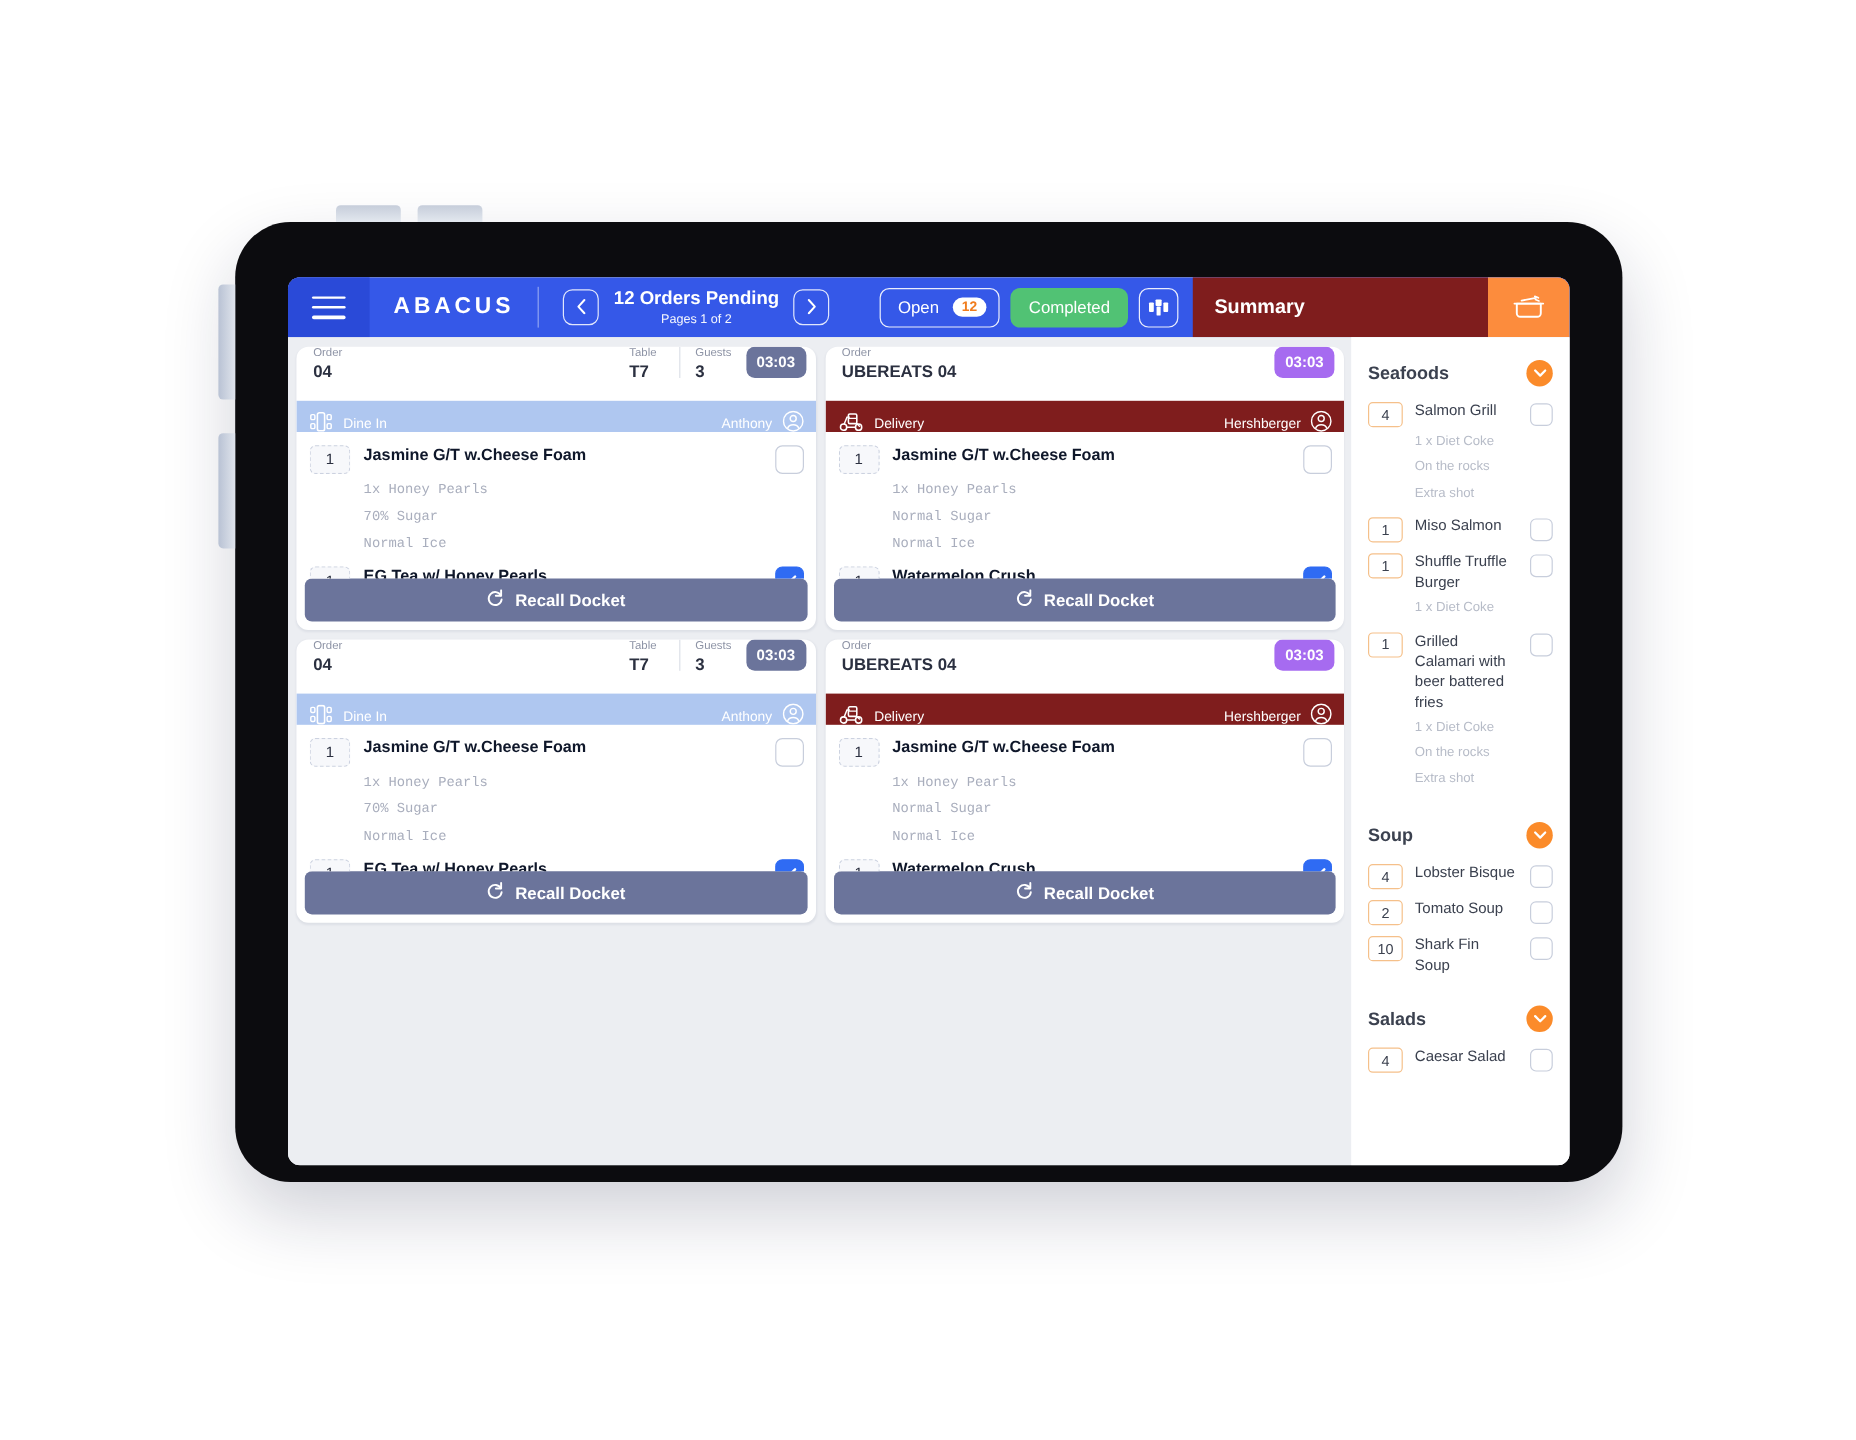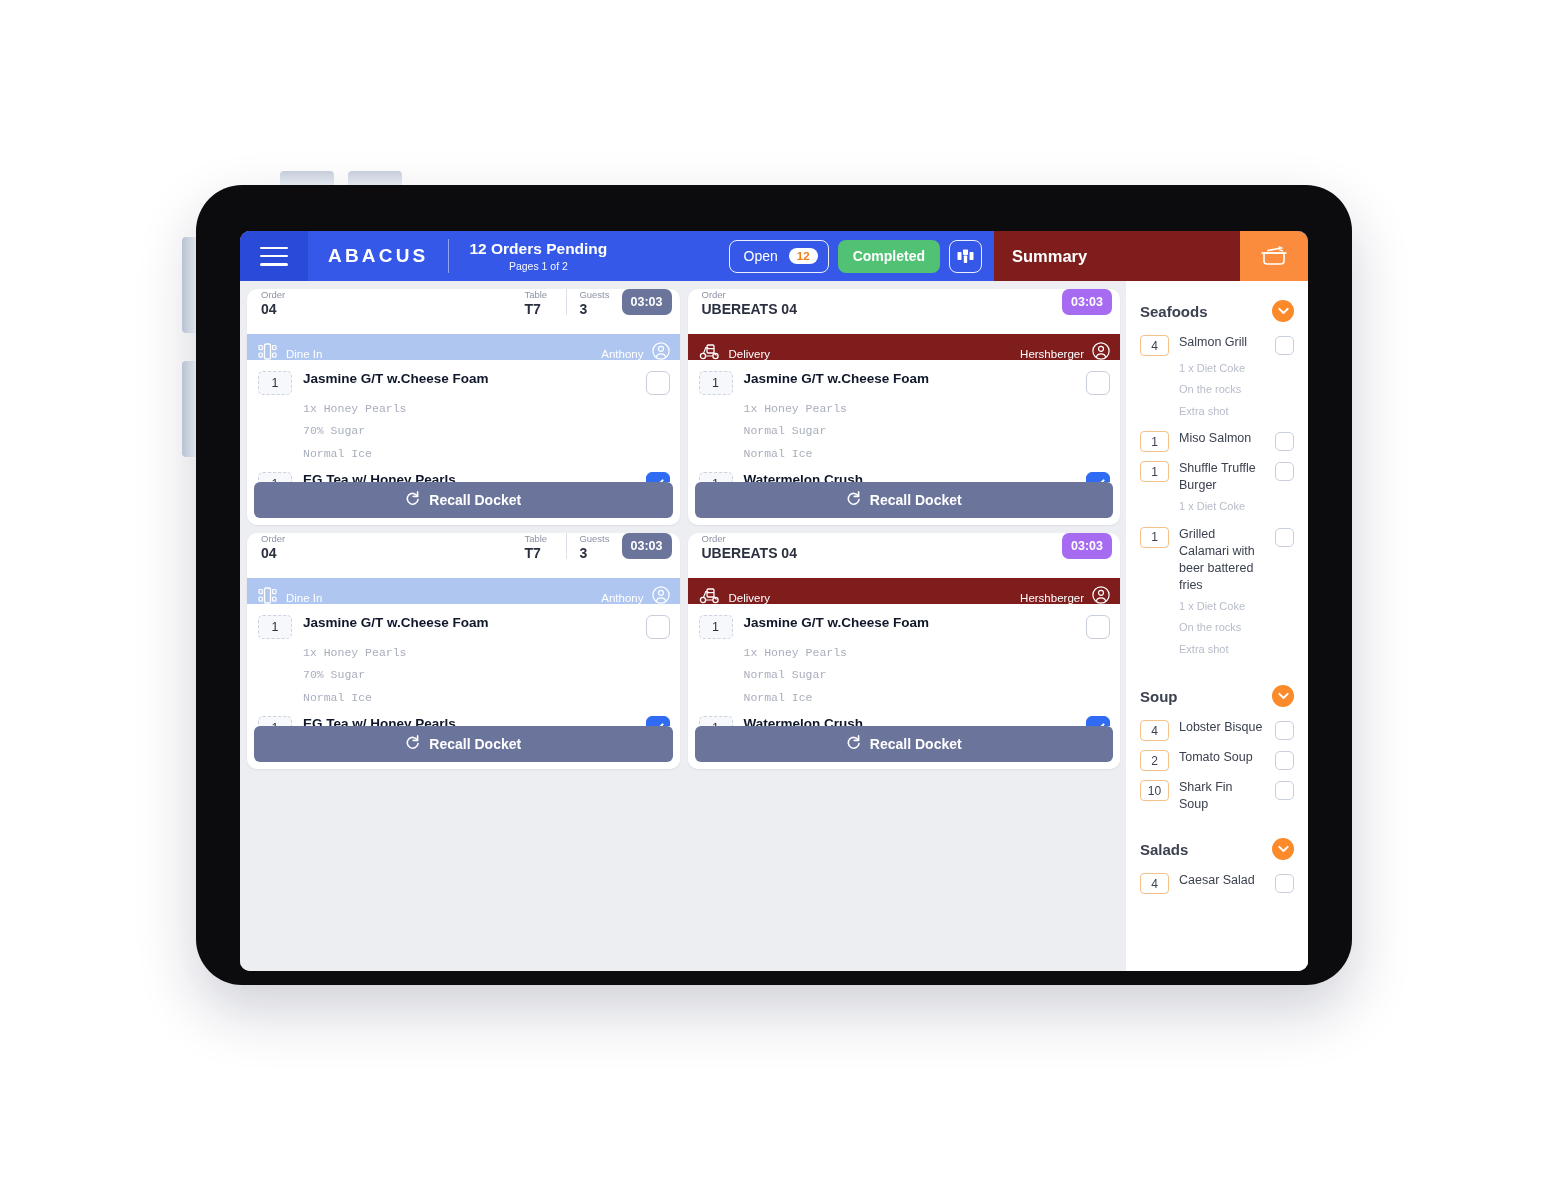--- a/index.html
+++ b/index.html
@@ -99,21 +99,21 @@
     font-size: 19px;
     font-weight: 700;
     letter-spacing: 3.2px;
   }
   .tb-divider {
     width: 1px;
     height: 34px;
     background: rgba(255,255,255,0.45);
     margin: 0 20px;
   }
-  .pager { display: flex; align-items: center; gap: 12px; flex-direction: column; }
+  .pager { display: flex; align-items: center; gap: 12px; }
   .pg-btn {
     width: 30px; height: 30px;
     border: 1.6px solid rgba(255,255,255,0.85);
     border-radius: 8px;
     display: flex; align-items: center; justify-content: center;
     color: #fff; font-size: 13px; line-height: 1;
   }
   .pg-text { text-align: center; color: #fff; }
   .pg-title { font-size: 15.5px; font-weight: 700; line-height: 1.1; }
   .pg-sub { font-size: 10.5px; font-weight: 400; margin-top: 2px; opacity: 0.95; }
@@ -137,21 +137,21 @@
     border-radius: 999px;
     font-size: 11.5px; font-weight: 700;
     padding: 2px 8px;
     min-width: 26px; text-align: center;
   }
   .chip-completed {
     background: #51c274; color: #fff;
     border-radius: 8px; height: 33px;
     display: flex; align-items: center;
     padding: 0 15px;
-    font-size: 14px; font-weight: 700;
+    font-size: 14px; font-weight: 400;
   }
   .icon-box {
     width: 33px; height: 33px;
     border: 1.6px solid rgba(255,255,255,0.9);
     border-radius: 8px;
     display: flex; align-items: center; justify-content: center;
   }
 
   .tb-summary {
     width: 246px;

